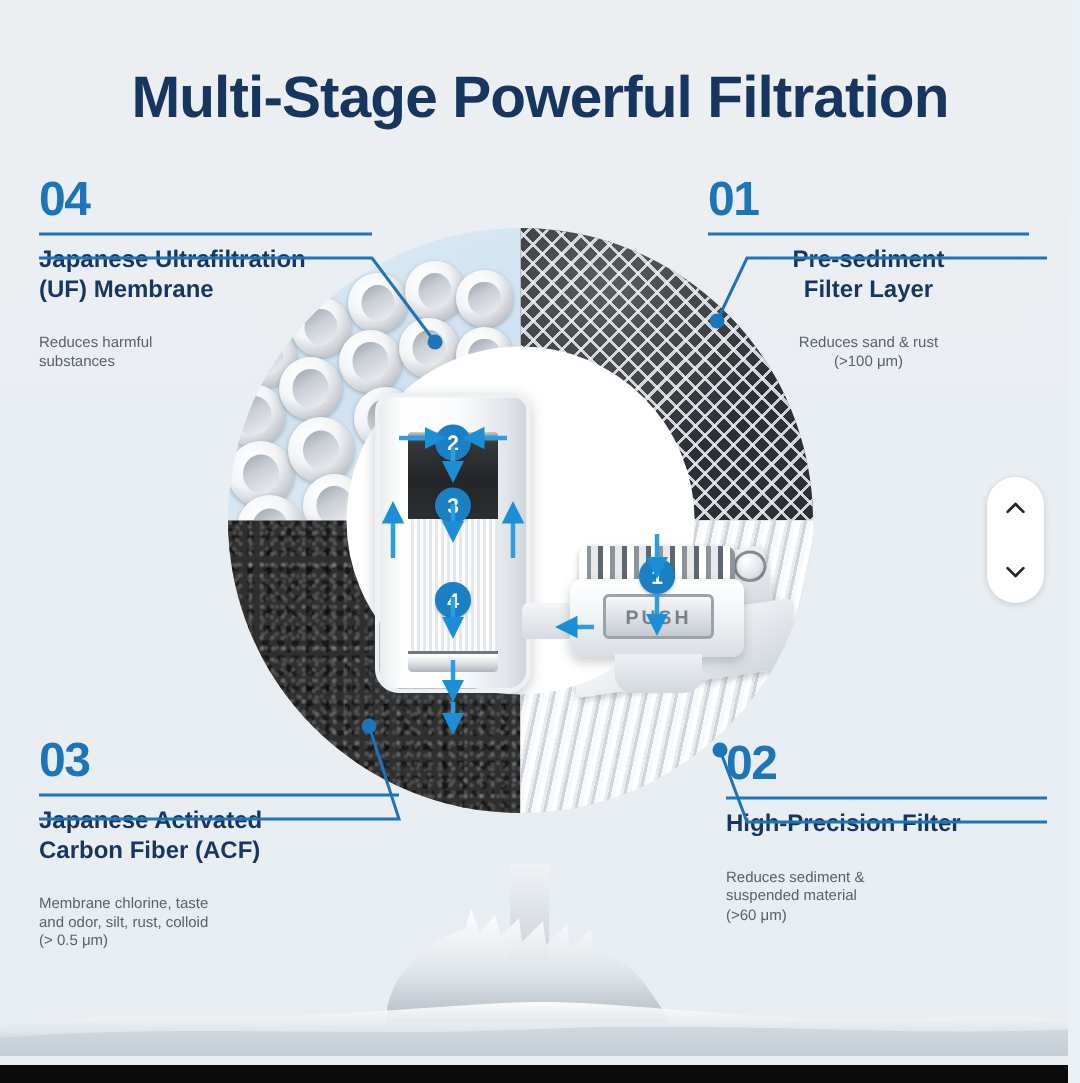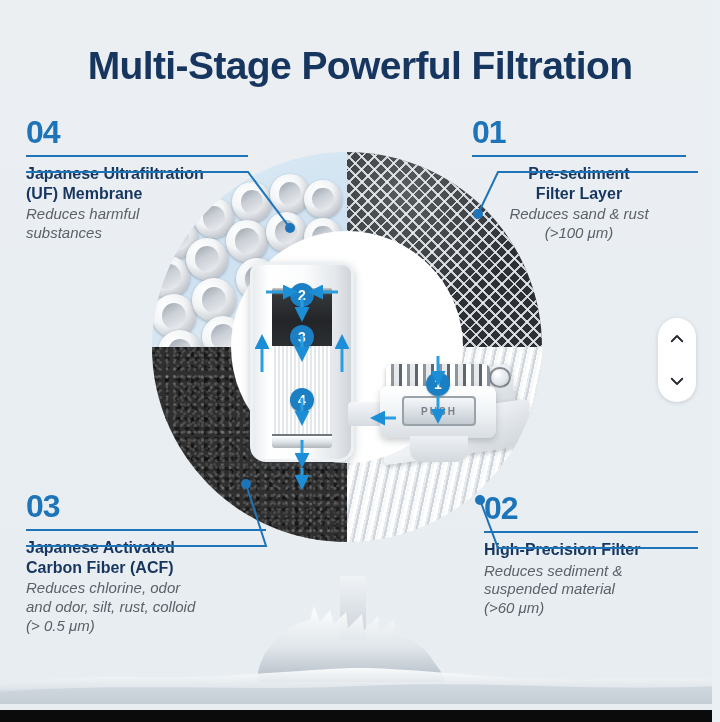--- a/index.html
+++ b/index.html
@@ -180,21 +180,21 @@
     border-radius:8px;
     background:linear-gradient(180deg,#ffffff 0%,#f2f5f7 45%,#d9dee3 100%);
     box-shadow:0 3px 7px rgba(70,80,90,.28);
   }
   .fa-push {
     position:absolute; left:30px; top:38px; width:74px; height:30px;
     border-radius:4px;
     background:linear-gradient(180deg,#f5f7f9 0%,#dbe0e5 55%,#c3cad1 100%);
     border:2px solid #9aa2aa;
     display:flex; align-items:center; justify-content:center;
-    font-size:10px; letter-spacing:2px; color:#78808a; font-weight:bold;
+    font-size:13px; letter-spacing:2px; color:#78808a; font-weight:bold;
   }
   .fa-neck {
     position:absolute; left:38px; top:78px; width:58px; height:26px;
     border-radius:0 0 12px 12px;
     background:linear-gradient(180deg,#eef1f4 0%,#d2d8de 100%);
   }
   .fa-pipe {
     position:absolute; left:-24px; top:44px; width:34px; height:24px;
     border-radius:4px;
     background:linear-gradient(180deg,#f4f6f8,#d5dbe1);
@@ -206,21 +206,21 @@
     font-size:32px; font-weight:bold; color:#1d74b8;
     line-height:1; letter-spacing:-1px;
     font-family:"Liberation Sans", sans-serif;
   }
   .cal-rule { height:2px; background:#1d74b8; margin-top:7px; }
   .cal-head {
     font-size:16px; font-weight:bold; color:#16365f;
     line-height:1.22; margin-top:7px;
   }
   .cal-body {
-    font-size:15px; color:#5a6169; line-height:1.26; margin-top:2px;font-style:italic;
+    font-size:10px; color:#5a6169; line-height:1.26; margin-top:20px;
   }
   .c04 { left:26px; top:116px; width:222px; text-align:left; }
   .c01 { left:472px; top:116px; width:214px; text-align:center; }
   .c03 { left:26px; top:490px; width:240px; text-align:left; }
   .c02 { left:484px; top:492px; width:214px; text-align:left; }
   .c01 .cal-num, .c02 .cal-num { text-align:left; }
 
   svg.connector { position:absolute; left:0; top:0; width:720px; height:722px; pointer-events:none; z-index:12; }
 
   
@@ -379,21 +379,21 @@
   </div>
 
   <div class="callout c03">
     <div class="cal-num">03</div>
     <div class="cal-rule"></div>
     <div class="cal-head">
       <div>Japanese Activated</div>
       <div>Carbon Fiber (ACF)</div>
     </div>
     <div class="cal-body">
-      <div>Reduces chlorine, odor</div>
+      <div>Membrane chlorine, taste</div>
       <div>and odor, silt, rust, colloid</div>
       <div>(&gt; 0.5 μm)</div>
     </div>
   </div>
 
   <div class="callout c02">
     <div class="cal-num">02</div>
     <div class="cal-rule"></div>
     <div class="cal-head">
       <div>High-Precision Filter</div>

